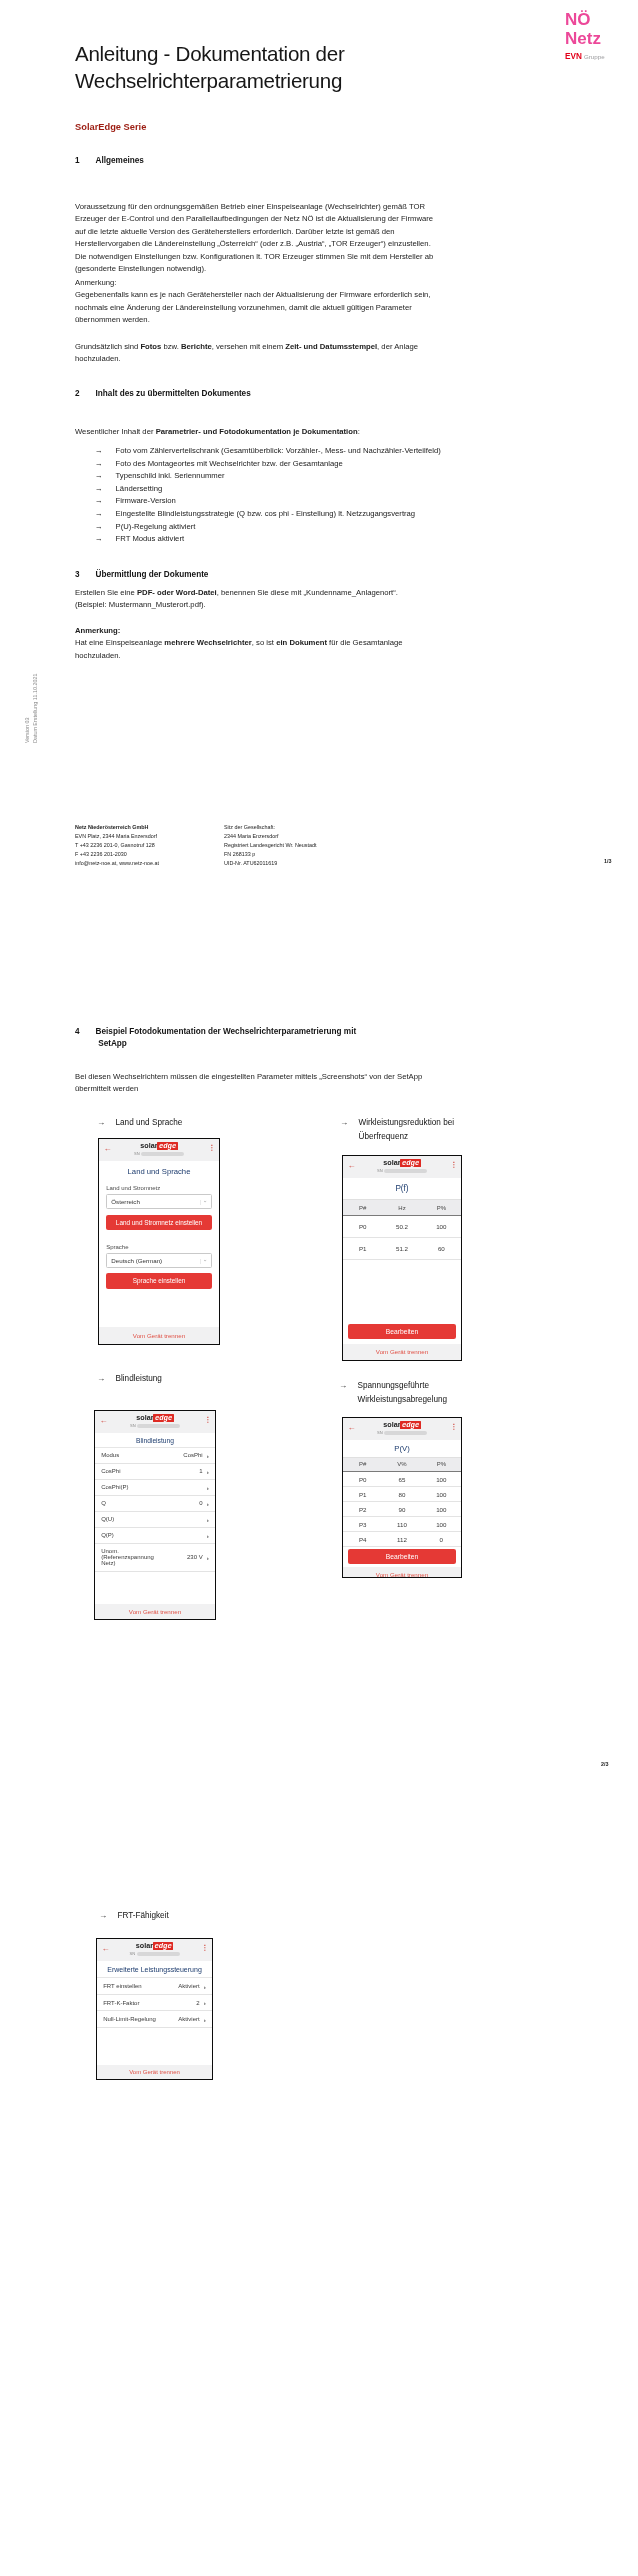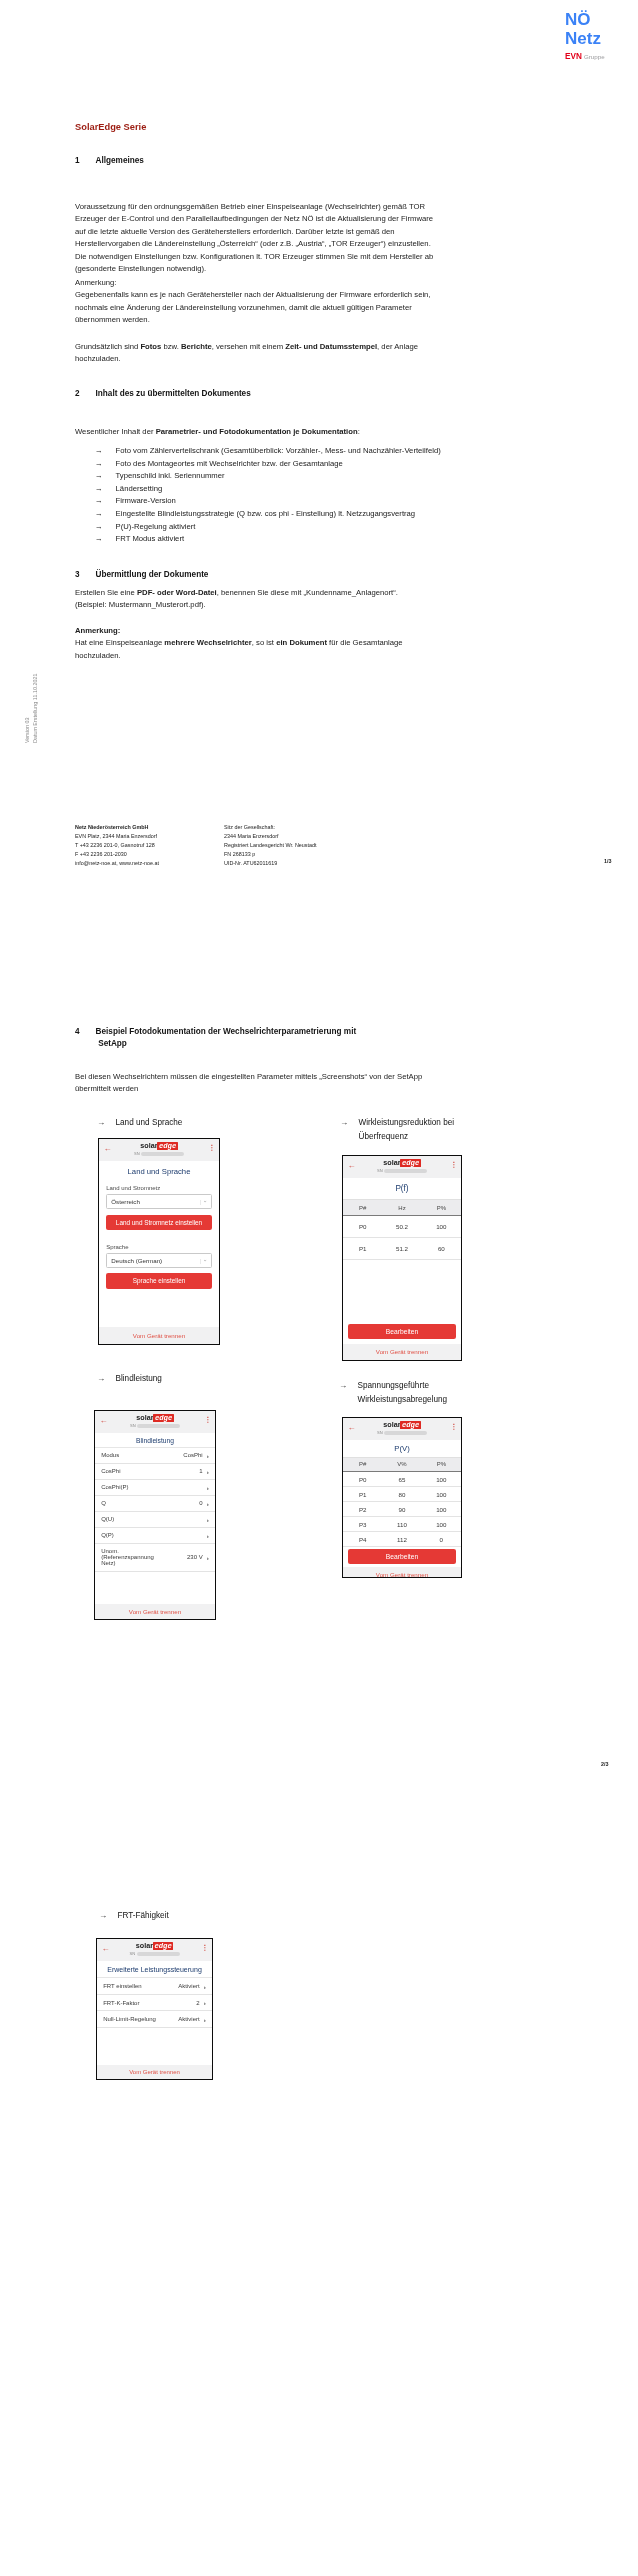--- a/index.html
+++ b/index.html
@@ -12,21 +12,21 @@
   .product   { font-size:9.3px; font-weight:700; color:#9c1d12; }
   .sec-head  { font-size:8.2px; font-weight:700; display:flex; color:#141414; }
   .sec-num   { width:20.6px; flex:none; }
   .body-text { font-size:7.7px; line-height:12.4px; color:#1b1b1b; }
   .bullet      { display:flex; line-height:12.6px; }
   .bullet-ar   { width:20.6px; flex:none; }
   .arrow-heading { position:absolute; display:flex; font-size:8.2px; color:#141414; line-height:14.4px; }
   .arrow-heading .ar { flex:none; width:18.5px; }
 
   
-  .logo-no, .logo-netz { font-size:17px; font-weight:700; color:#3b82f6; line-height:18.5px; }
+  .logo-no, .logo-netz { font-size:17px; font-weight:700; color:#ec4899; line-height:18.5px; }
   .logo-evn    { font-size:8.2px; font-weight:700; color:#e2001a; }
   .logo-gruppe { font-size:6.2px; color:#9b9b9e; margin-left:2.1px; }
 
   
   .vert-meta { transform:rotate(-90deg); transform-origin:0 0; font-size:5.4px; line-height:8.2px;
                color:#8a8a8a; white-space:nowrap; }
 
   
   .footer-col { font-size:5.4px; line-height:9px; color:#1d1d1d; }
   .page-num   { font-size:5.4px; font-weight:700; color:#1d1d1d; }
@@ -65,20 +65,24 @@
   .lrow .lbl-narrow { flex:none; width:58px; padding:2.1px 3.1px 2.1px 0; }
   .lrow .val { margin-right:4.1px; }
   .lrow .chev { color:#4a4a4a; font-weight:700; font-size:6.2px; }
   .spacer { flex:1; }
 </style>
 </head>
 <body>
 
 <div class="canvas">
 
+  <div class="abs doc-title" style="left:75px; top:40px;">
+    <div>Anleitung - Dokumentation der</div>
+    <div>Wechselrichterparametrierung</div>
+  </div>
 
   <div class="abs" style="left:565px; top:11.3px;">
     <div class="logo-no">NÖ</div>
     <div class="logo-netz">Netz</div>
     <div style="margin-top:3.6px;">
       <span class="logo-evn">EVN</span><span class="logo-gruppe">Gruppe</span>
     </div>
   </div>
 
   <div class="abs product" style="left:75px; top:122px;">SolarEdge Serie</div>

